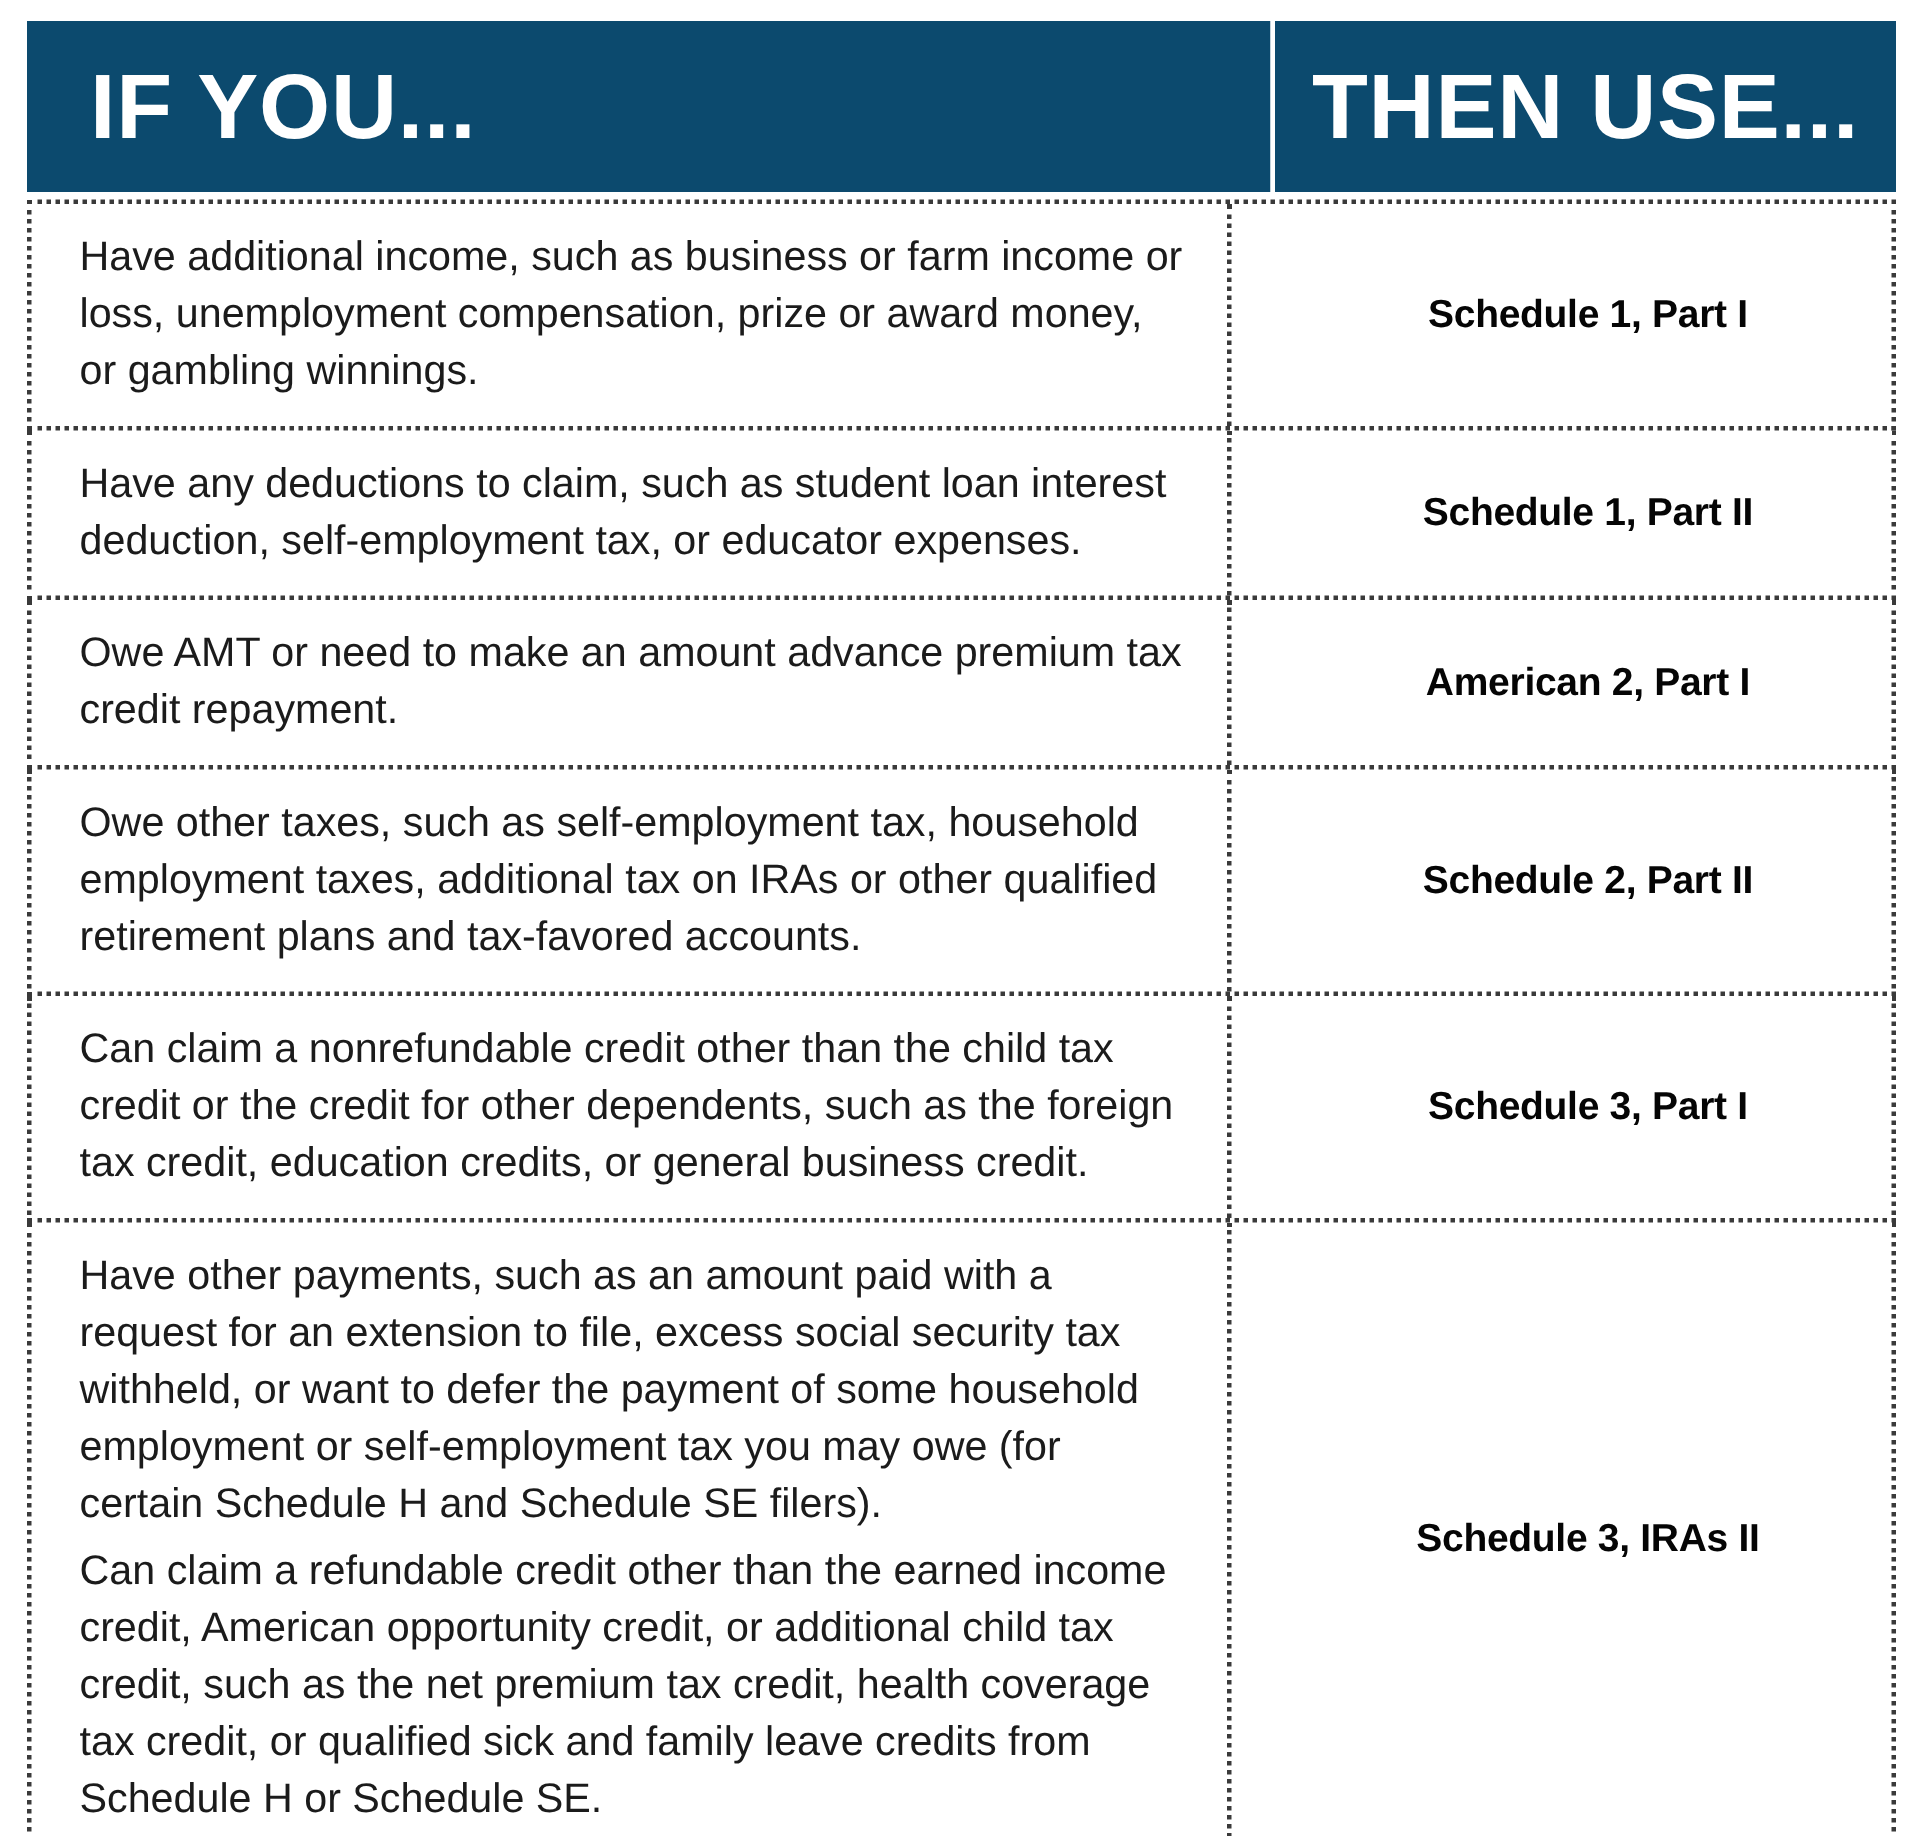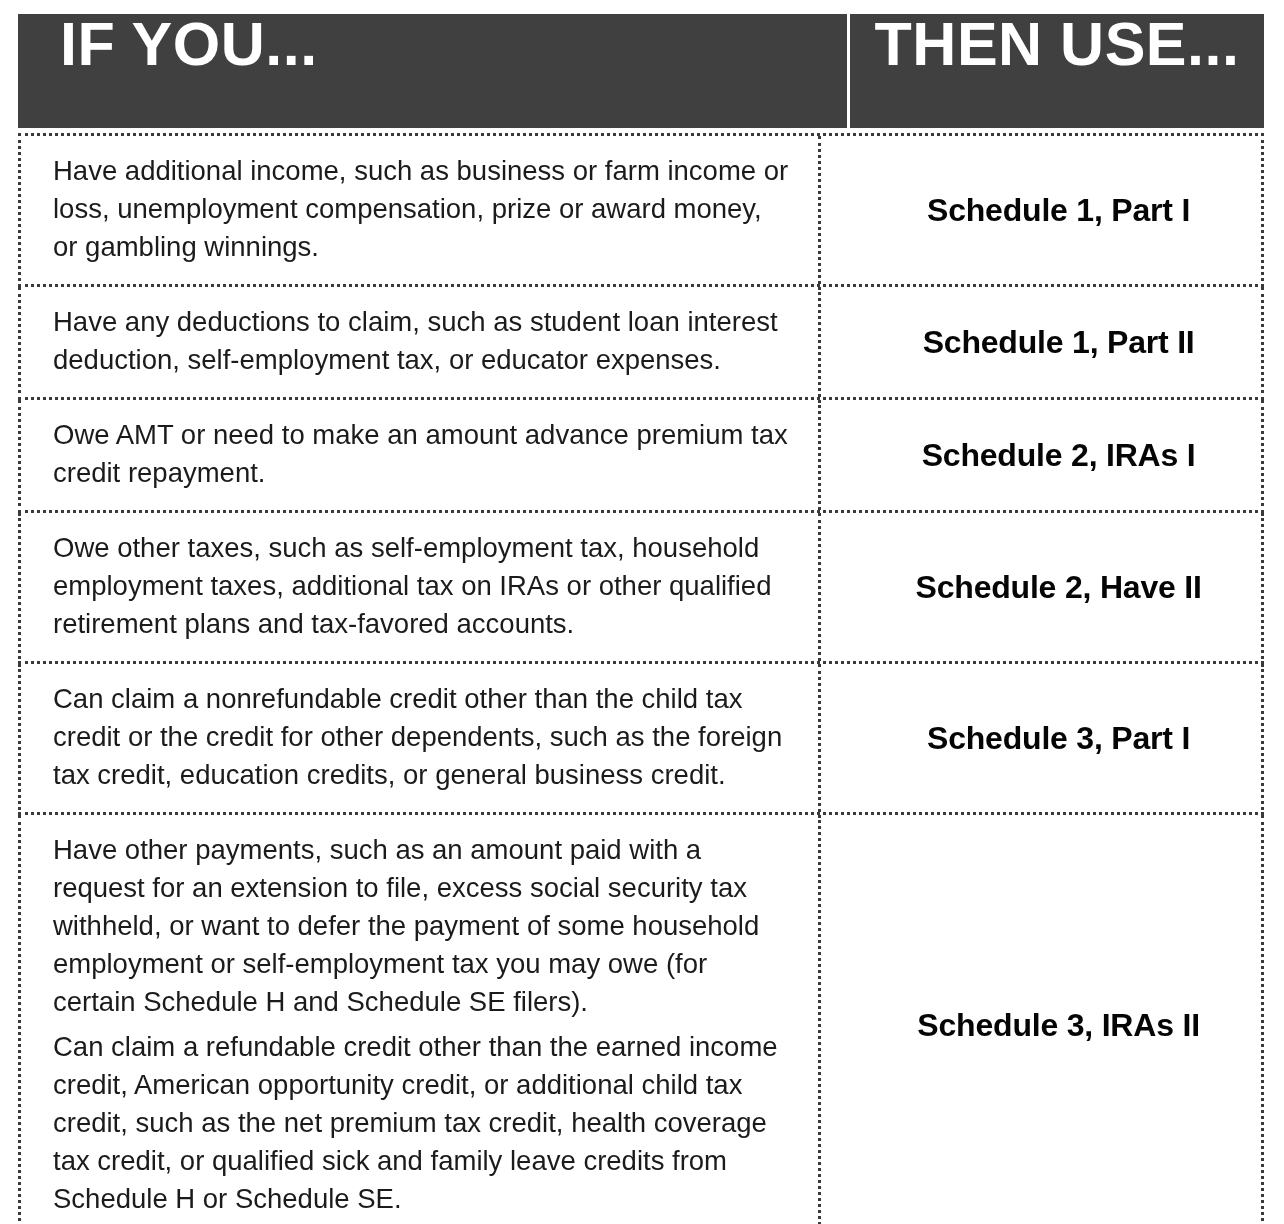--- a/index.html
+++ b/index.html
@@ -26,23 +26,24 @@
   .header-band {
     position: absolute;
     left: 18px;
     top: 14px;
     width: 1246px;
     height: 114px;
     display: flex;
     background: #ffffff;
   }
   .header-cell {
-    background: #404040;
+    background: #0c4a6e;
     height: 114px;
     display: flex;
+    align-items: center;
     box-sizing: border-box;
   }
   .header-cell.left {
     width: 829px;
     padding-left: 42px;
     justify-content: flex-start;
   }
   .header-gap {
     width: 3px;
     background: #ffffff;
@@ -101,21 +102,21 @@
     font-size: 27.5px;
     line-height: 38px;
     color: #1b1b1b;
     margin: 0;
   }
   .if-text + .if-text {
     margin-top: 7px;
   }
 
   .use-text {
-    font-size: 32px;
+    font-size: 26px;
     font-weight: bold;
     color: #050505;
     line-height: 1.15;
     white-space: nowrap;
     letter-spacing: -0.2px;
   }
 </style>
 </head>
 <body>
 
@@ -149,30 +150,30 @@
       <div class="cell-use">
         <span class="use-text">Schedule 1, Part II</span>
       </div>
     </div>
 
     <div class="row">
       <div class="cell-if">
         <p class="if-text">Owe AMT or need to make an amount advance premium tax credit repayment.</p>
       </div>
       <div class="cell-use">
-        <span class="use-text">Schedule 2, IRAs I</span>
+        <span class="use-text">American 2, Part I</span>
       </div>
     </div>
 
     <div class="row">
       <div class="cell-if">
         <p class="if-text">Owe other taxes, such as self-employment tax, household employment taxes, additional tax on IRAs or other qualified retirement plans and tax-favored accounts.</p>
       </div>
       <div class="cell-use">
-        <span class="use-text">Schedule 2, Have II</span>
+        <span class="use-text">Schedule 2, Part II</span>
       </div>
     </div>
 
     <div class="row">
       <div class="cell-if">
         <p class="if-text">Can claim a nonrefundable credit other than the child tax credit or the credit for other dependents, such as the foreign tax credit, education credits, or general business credit.</p>
       </div>
       <div class="cell-use">
         <span class="use-text">Schedule 3, Part I</span>
       </div>

